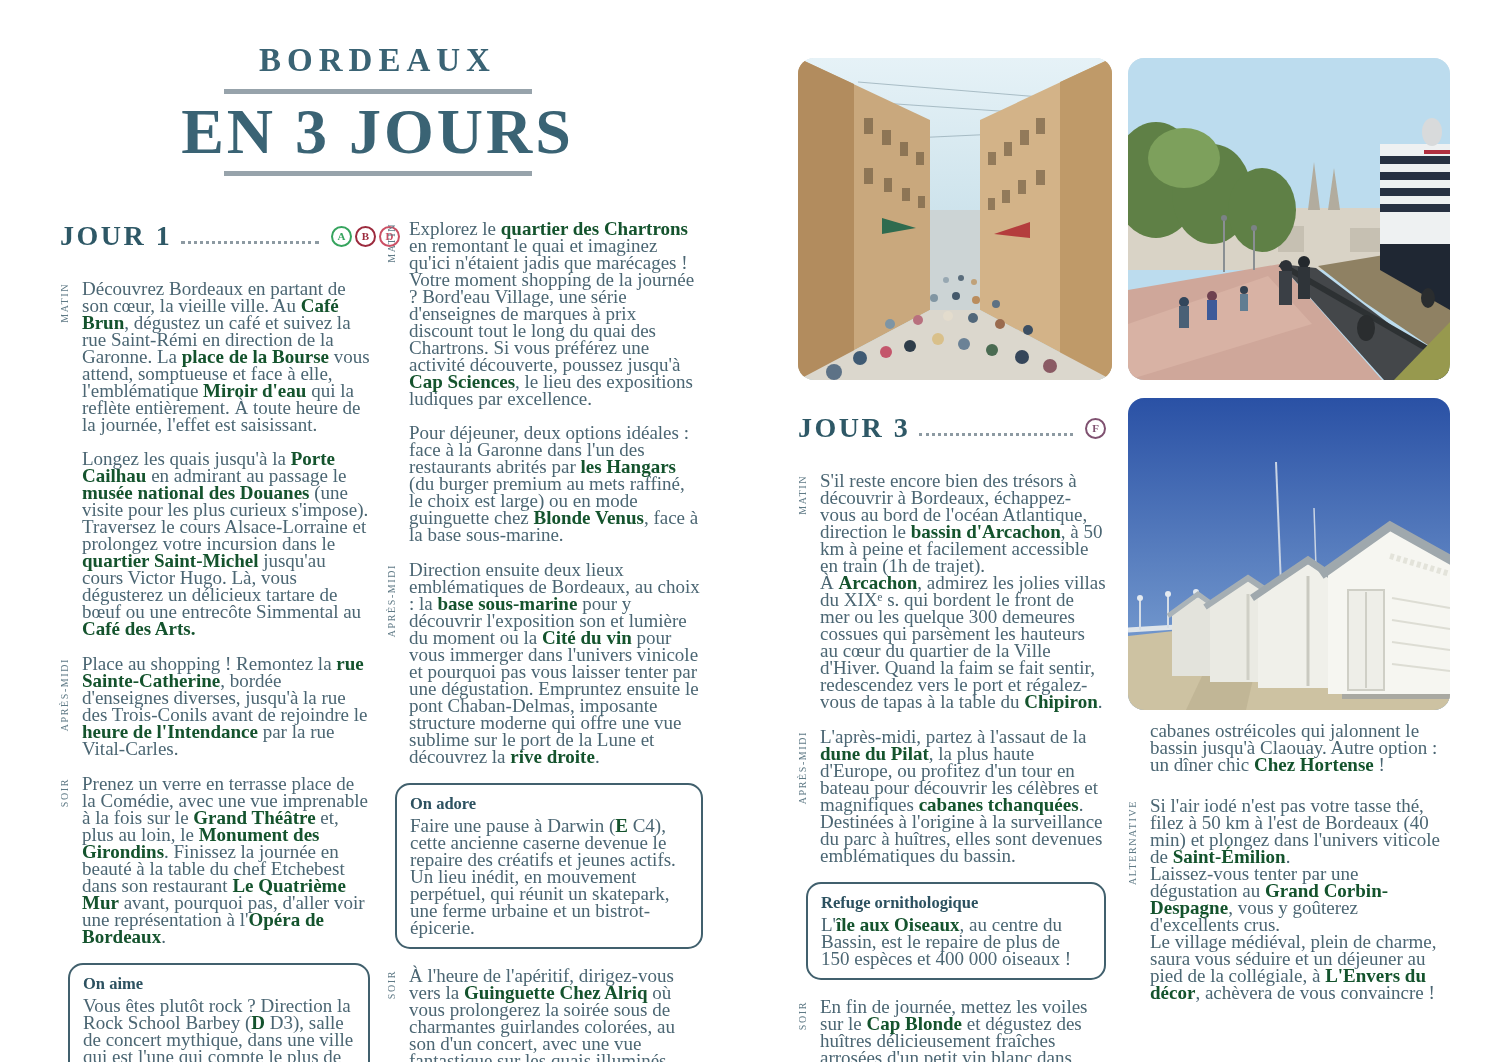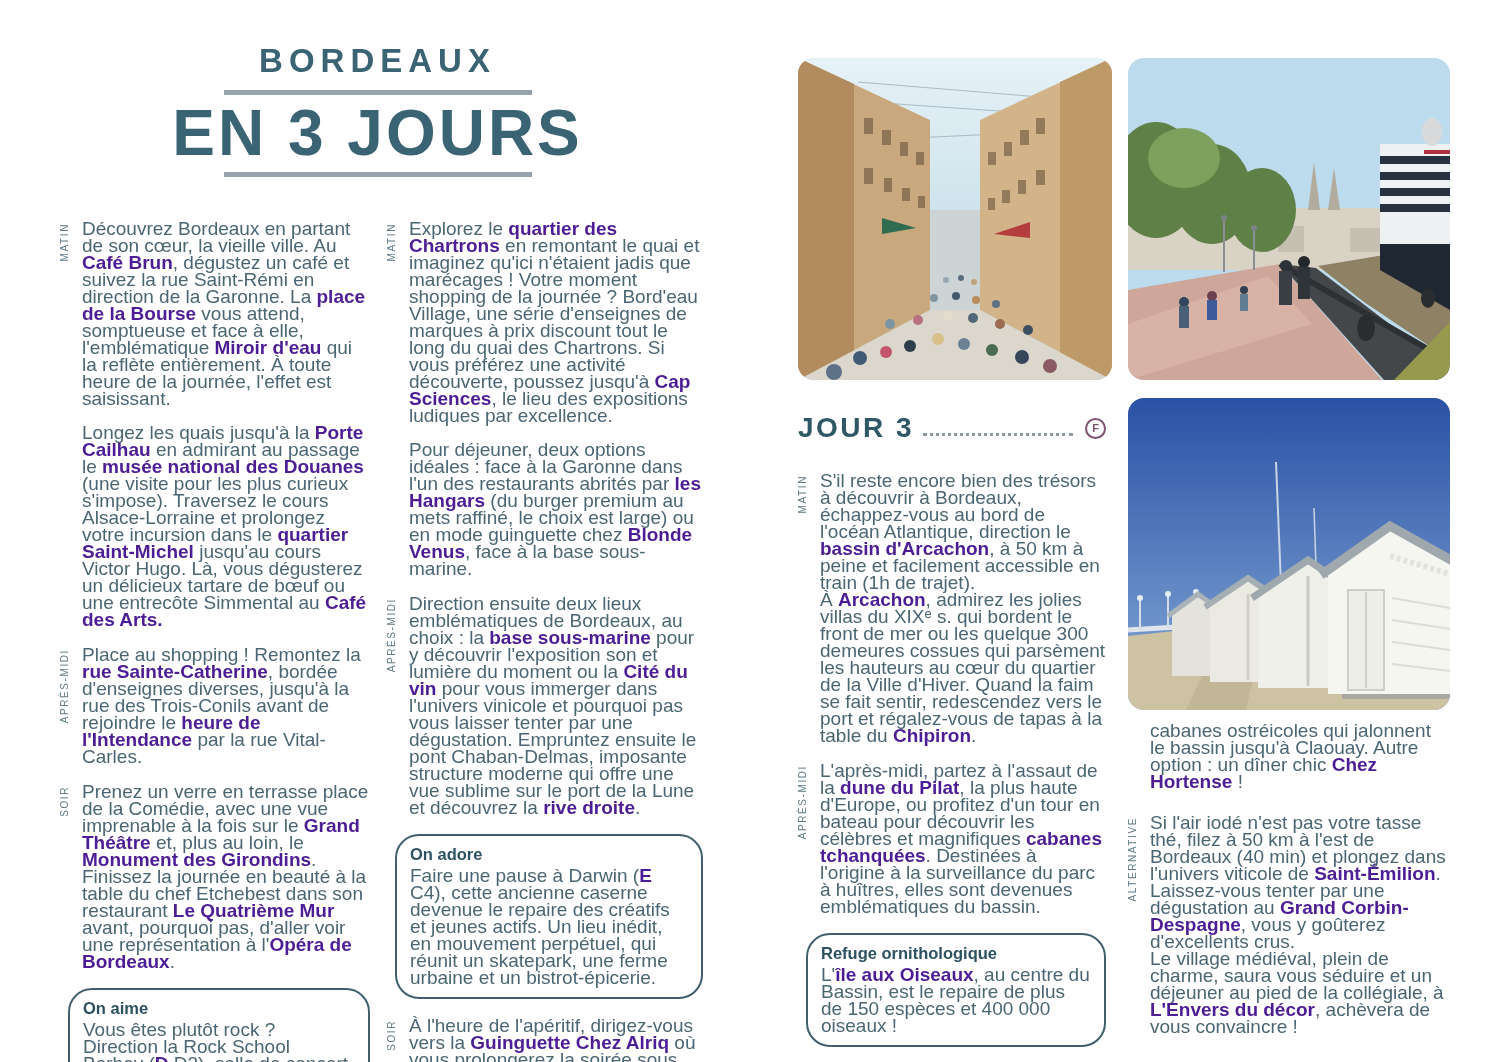--- a/index.html
+++ b/index.html
@@ -1,18 +1,18 @@
 <!DOCTYPE html>
 <html><head>
 <meta charset="utf-8">
 <style>
   html,body{margin:0;padding:0;background:#ffffff;}
   .page{
     position:relative;width:1500px;height:1062px;background:#fff;overflow:hidden;
-    font-family:Liberation Sans, sans-serif;color:#4b6673;
+    font-family:Liberation Serif, serif;color:#4b6673;
   }
   
   .title-block{position:absolute;left:55px;top:42px;width:645px;text-align:center;}
   .title-top{font-size:33px;font-weight:bold;letter-spacing:6px;color:#3a6374;}
   .rule{width:308px;height:5px;background:#97a3ab;margin:10px auto 9px;}
   .title-main{font-size:64px;font-weight:bold;letter-spacing:3px;color:#3a6374;line-height:58px;}
   
   .day-col{position:absolute;}
   #day1{left:56px;top:220px;width:344px;}
   #day1 .section, #day1 .box{margin-right:30px;}
@@ -24,22 +24,22 @@
   .leader{flex:1;align-self:flex-end;border-bottom:3px dotted #8d9aa2;margin:0 9px 8px;}
   .badges{display:flex;align-items:center;}
   .badge{width:17px;height:17px;border:2px solid;border-radius:50%;margin-left:3px;
     display:inline-flex;align-items:center;justify-content:center;
     font-size:11px;font-weight:bold;letter-spacing:0;}
   .section{position:relative;padding-left:26px;margin-bottom:18px;}
   .tlabel{position:absolute;left:3px;top:3px;writing-mode:vertical-rl;transform:rotate(180deg);
     font-size:10px;letter-spacing:1.6px;color:#5f7a86;}
   .para{font-size:19px;line-height:17px;margin:0 0 17px;white-space:pre-line;}
   .para:last-child{margin-bottom:0;}
-  .para b{color:#4c1d95;}
-  .box{border:2px solid #41606d;border-radius:24px;padding:9px 13px 11px;margin:4px 0 18px 12px;}
+  .para b{color:#14532d;}
+  .box{border:2px solid #41606d;border-radius:15px;padding:9px 13px 11px;margin:4px 0 18px 12px;}
   .box-title{font-size:16.5px;font-weight:bold;color:#2c5160;margin-bottom:3px;}
   
   .photo{position:absolute;margin:0;border-radius:16px;overflow:hidden;background:#dfe6ea;}
   .photo svg{display:block;width:100%;height:100%;}
   #photo1{left:798px;top:58px;width:314px;height:322px;}
   #photo2{left:1128px;top:58px;width:322px;height:322px;}
   #photo3{left:1128px;top:398px;width:322px;height:312px;}
 </style>
 </head>
 <body>
@@ -47,20 +47,29 @@
 <div class="page">
 
   <header class="title-block">
     <div class="title-top">BORDEAUX</div>
     <div class="rule"></div>
     <div class="title-main">EN 3 JOURS</div>
     <div class="rule"></div>
   </header>
 
   <section class="day-col" id="day1">
+      <div class="day-header">
+        <span class="day-label">JOUR 1</span>
+        <span class="leader"></span>
+        <span class="badges">
+          <span class="badge" style="color: rgb(54, 164, 94); border-color: rgb(54, 164, 94);">A</span>
+          <span class="badge" style="color: rgb(156, 43, 62); border-color: rgb(156, 43, 62);">B</span>
+          <span class="badge" style="color: rgb(203, 80, 101); border-color: rgb(203, 80, 101);">D</span>
+        </span>
+      </div>
       <div class="section">
         <span class="tlabel">MATIN</span>
         <p class="para">Découvrez Bordeaux en partant de son cœur, la vieille ville. Au <b>Café Brun</b>, dégustez un café et suivez la rue Saint-Rémi en direction de la Garonne. La <b>place de la Bourse</b> vous attend, somptueuse et face à elle, l'emblématique <b>Miroir d'eau</b> qui la reflète entièrement. À toute heure de la journée, l'effet est saisissant.</p>
         <p class="para">Longez les quais jusqu'à la <b>Porte Cailhau</b> en admirant au passage le <b>musée national des Douanes</b> (une visite pour les plus curieux s'impose). Traversez le cours Alsace-Lorraine et prolongez votre incursion dans le <b>quartier Saint-Michel</b> jusqu'au cours Victor Hugo. Là, vous dégusterez un délicieux tartare de bœuf ou une entrecôte Simmental au <b>Café des Arts.</b></p>
       </div>
       <div class="section">
         <span class="tlabel">APRÈS-MIDI</span>
         <p class="para">Place au shopping ! Remontez la <b>rue Sainte-Catherine</b>, bordée d'enseignes diverses, jusqu'à la rue des Trois-Conils avant de rejoindre le <b>heure de l'Intendance</b> par la rue Vital-Carles.</p>
       </div>
       <div class="section">

